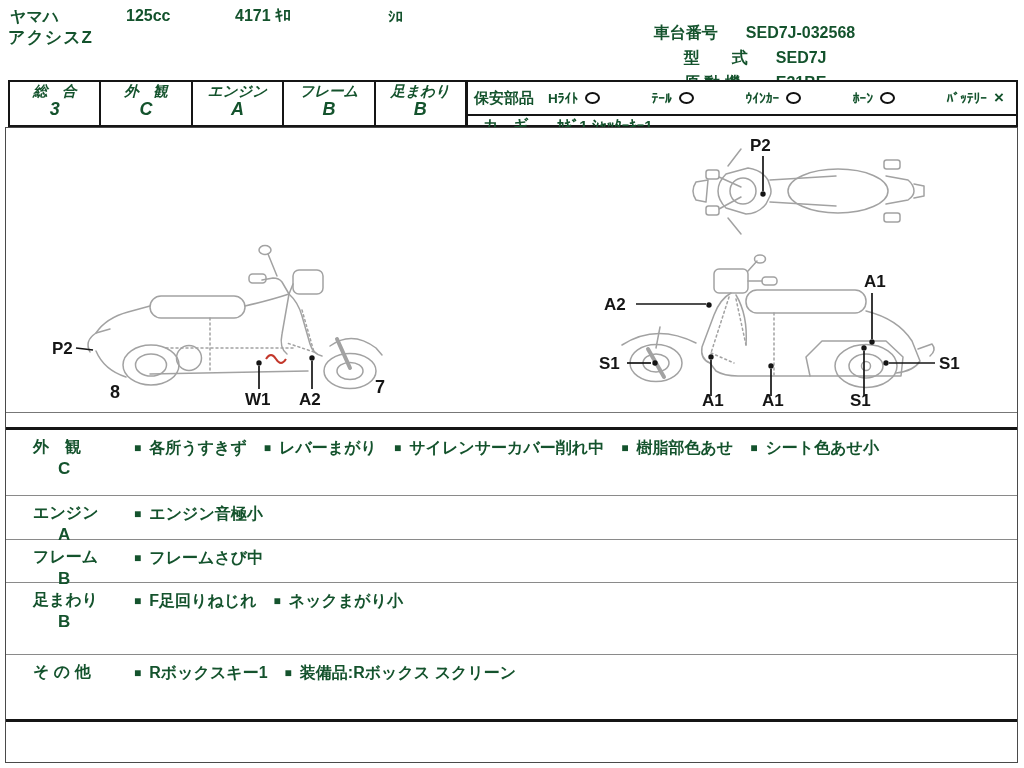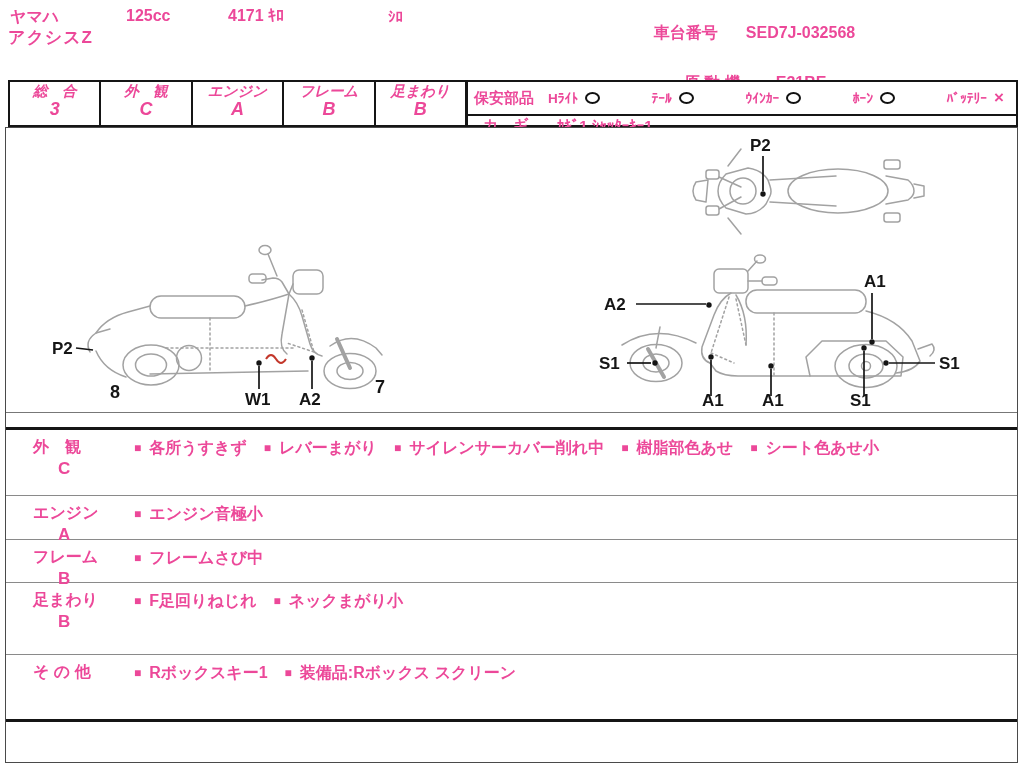--- a/index.html
+++ b/index.html
@@ -1,20 +1,20 @@
 <!DOCTYPE html>
 <html><head>
 <meta charset="utf-8">
 <style>
   * { margin:0; padding:0; box-sizing:border-box; }
   html,body { background:#fff; }
   .sheet {
     position:relative; width:1024px; height:768px; background:#ffffff;
     font-family:"Liberation Sans","DejaVu Sans",sans-serif;
-    color:#ec4899; font-weight:600; overflow:hidden;
+    color:#14532d; font-weight:600; overflow:hidden;
   }
   .abs { position:absolute; }
 
   
   .hdr-txt { font-size:16px; white-space:pre; }
   .model-name { font-size:17px; letter-spacing:1px; }
   .hdr-right-row { font-size:16px; white-space:pre; }
   .hdr-right-row .lbl { display:inline-block; width:92px; }
 
   
@@ -56,26 +56,29 @@
   .c-item { font-size:16px; white-space:pre; display:flex; align-items:baseline; }
   .bullet { font-size:12px; margin-right:8px; position:relative; top:-1px; }
 </style>
 </head>
 <body>
 
 <div class="sheet">
 
   <div class="abs hdr-txt" style="left:10px; top:7px;">ヤマハ</div>
   <div class="abs hdr-txt" style="left:126px; top:7px;">125cc</div>
-  <div class="abs hdr-txt" style="left:228px; top:7px;">4171 ｷﾛ</div>
+  <div class="abs hdr-txt" style="left:235px; top:7px;">4171 ｷﾛ</div>
   <div class="abs hdr-txt" style="left:388px; top:8px; font-size:15px;">ｼﾛ</div>
   <div class="abs model-name" style="left:8px; top:26px;">アクシスZ</div>
 
   <div class="abs hdr-right-row" style="left:636px; top:5px;">
     <span class="lbl">車台番号</span><span>SED7J-032568</span>
+  </div>
+  <div class="abs hdr-right-row" style="left:666px; top:30px;">
+    <span class="lbl">型　　式</span><span>SED7J</span>
   </div>
   <div class="abs hdr-right-row" style="left:666px; top:55px;">
     <span class="lbl">原 動 機</span><span>E31BE</span>
   </div>
 
   <div class="abs grade-row">
       <div class="grade-cell">
         <div class="g-lbl">総　合</div>
         <div class="g-val">3</div>
       </div>

